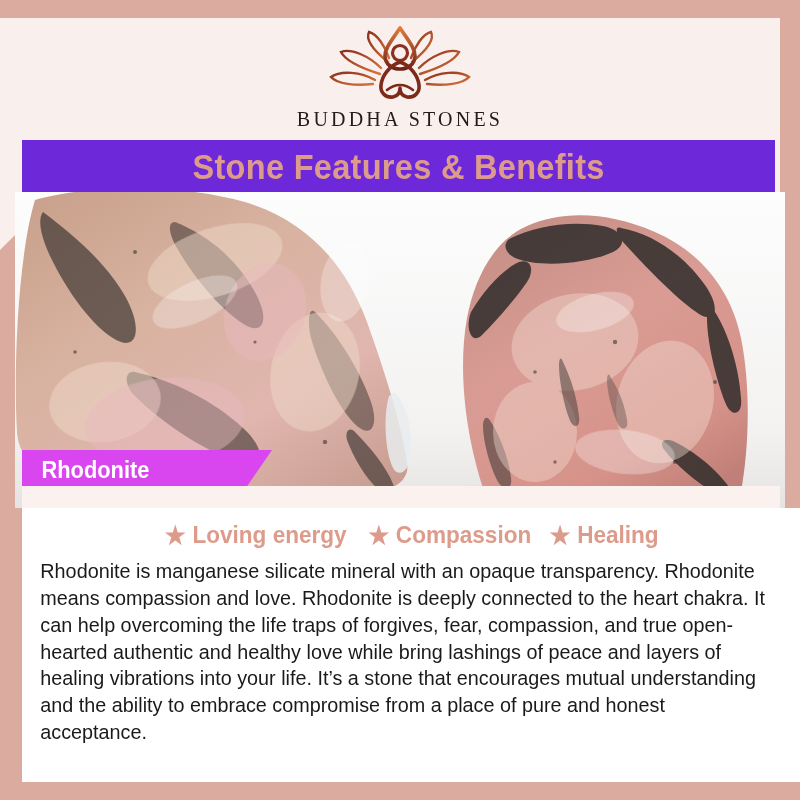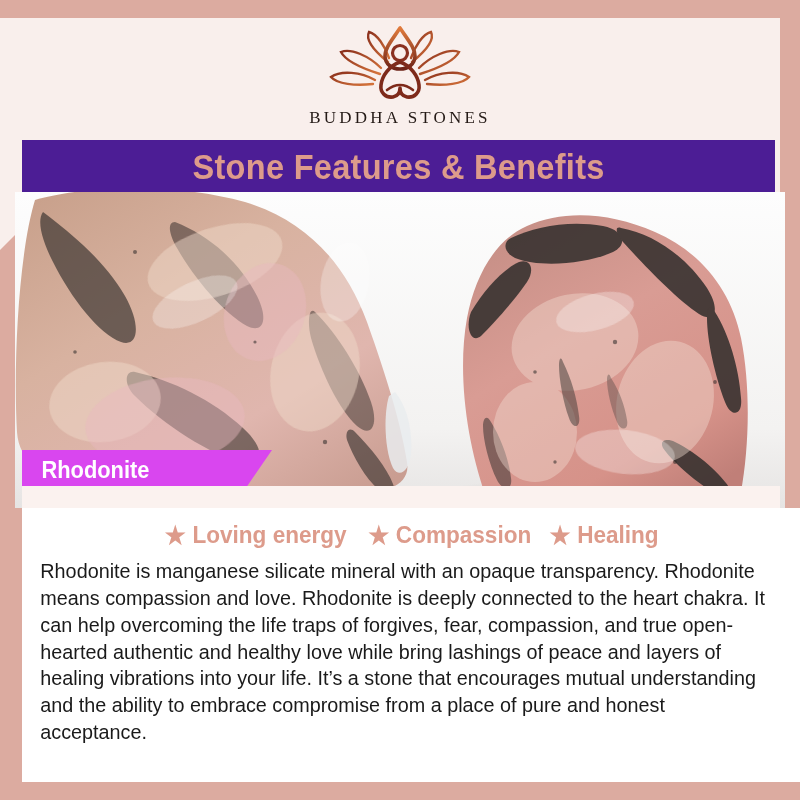--- a/index.html
+++ b/index.html
@@ -30,27 +30,27 @@
 
   
   .logo-wrap{
     position:absolute;left:0;top:22px;width:800px;height:118px;
     display:flex;flex-direction:column;align-items:center;justify-content:flex-start;
   }
   .lotus{width:150px;height:82px;display:block;}
   .brand{
     margin-top:4px;
     font-family:"Liberation Serif", serif;
-    font-size:17px;letter-spacing:3.2px;color:#241a16;font-weight:400;
+    font-size:20px;letter-spacing:3.2px;color:#241a16;font-weight:400;
   }
 
   
   .title-band{
     position:absolute;left:22px;top:140px;width:753px;height:53px;
-    background:#4c1d95;
+    background:#6d28d9;
     display:flex;align-items:center;justify-content:center;
   }
   .title-text{
     font-size:35px;font-weight:bold;color:#dd9b8b;
     letter-spacing:0.3px;
     transform:scaleX(.93);
     font-family:"Liberation Sans", sans-serif;
     white-space:nowrap;
   }
 

